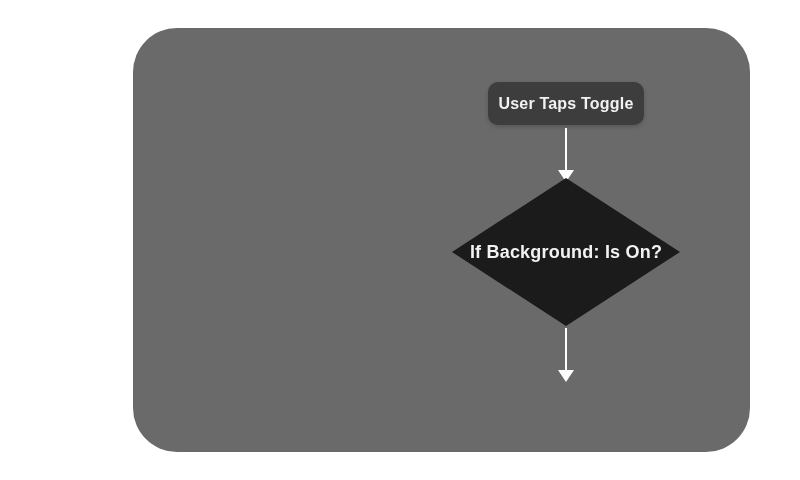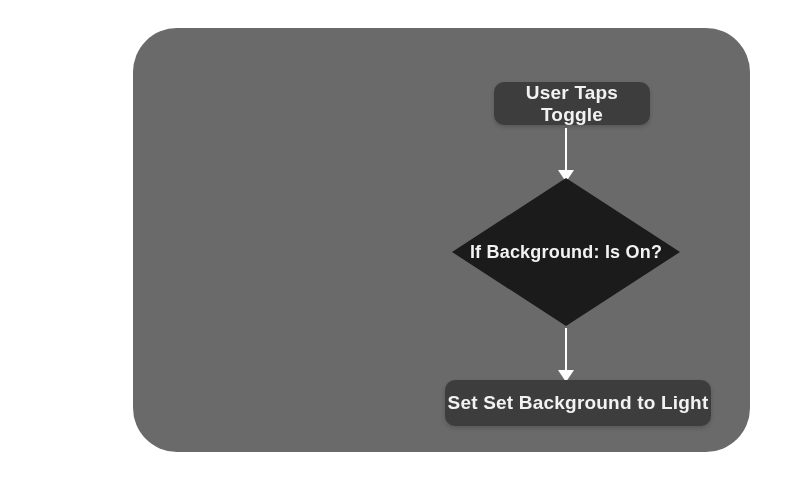--- a/index.html
+++ b/index.html
@@ -27,23 +27,22 @@
     position:absolute;
     display:flex;align-items:center;justify-content:center;
     color:var(--node-text);
     font-weight:700;
     text-align:center;
     letter-spacing:0.2px;
   }
   .process{
     background:var(--process-node);
     border-radius:10px;
-    font-size:19px;
+    font-size:16px;
     box-shadow:0 2px 4px rgba(0,0,0,0.18);
-    margin-left:6px;
   }
   .node-start{left:355px;top:54px;width:156px;height:43px;}
   .node-end{left:306px;top:352px;width:266px;height:46px;}
   .decision{
     left:319px;top:150px;width:228px;height:148px;
     background:var(--decision-node);
     clip-path:polygon(50% 0, 100% 50%, 50% 100%, 0 50%);
     font-size:18px;
   }
   .arrow{
@@ -81,18 +80,15 @@
 
     <div class="node decision">
       <span>If Background: Is On?</span>
     </div>
 
     <div class="arrow arrow-2">
       <div class="shaft"></div>
       <div class="head"></div>
     </div>
 
-    <div class="node process node-end">
-      <span>Set Set Background to Light</span>
-    </div>
 
   </div>
 </div>
 
 </body></html>

